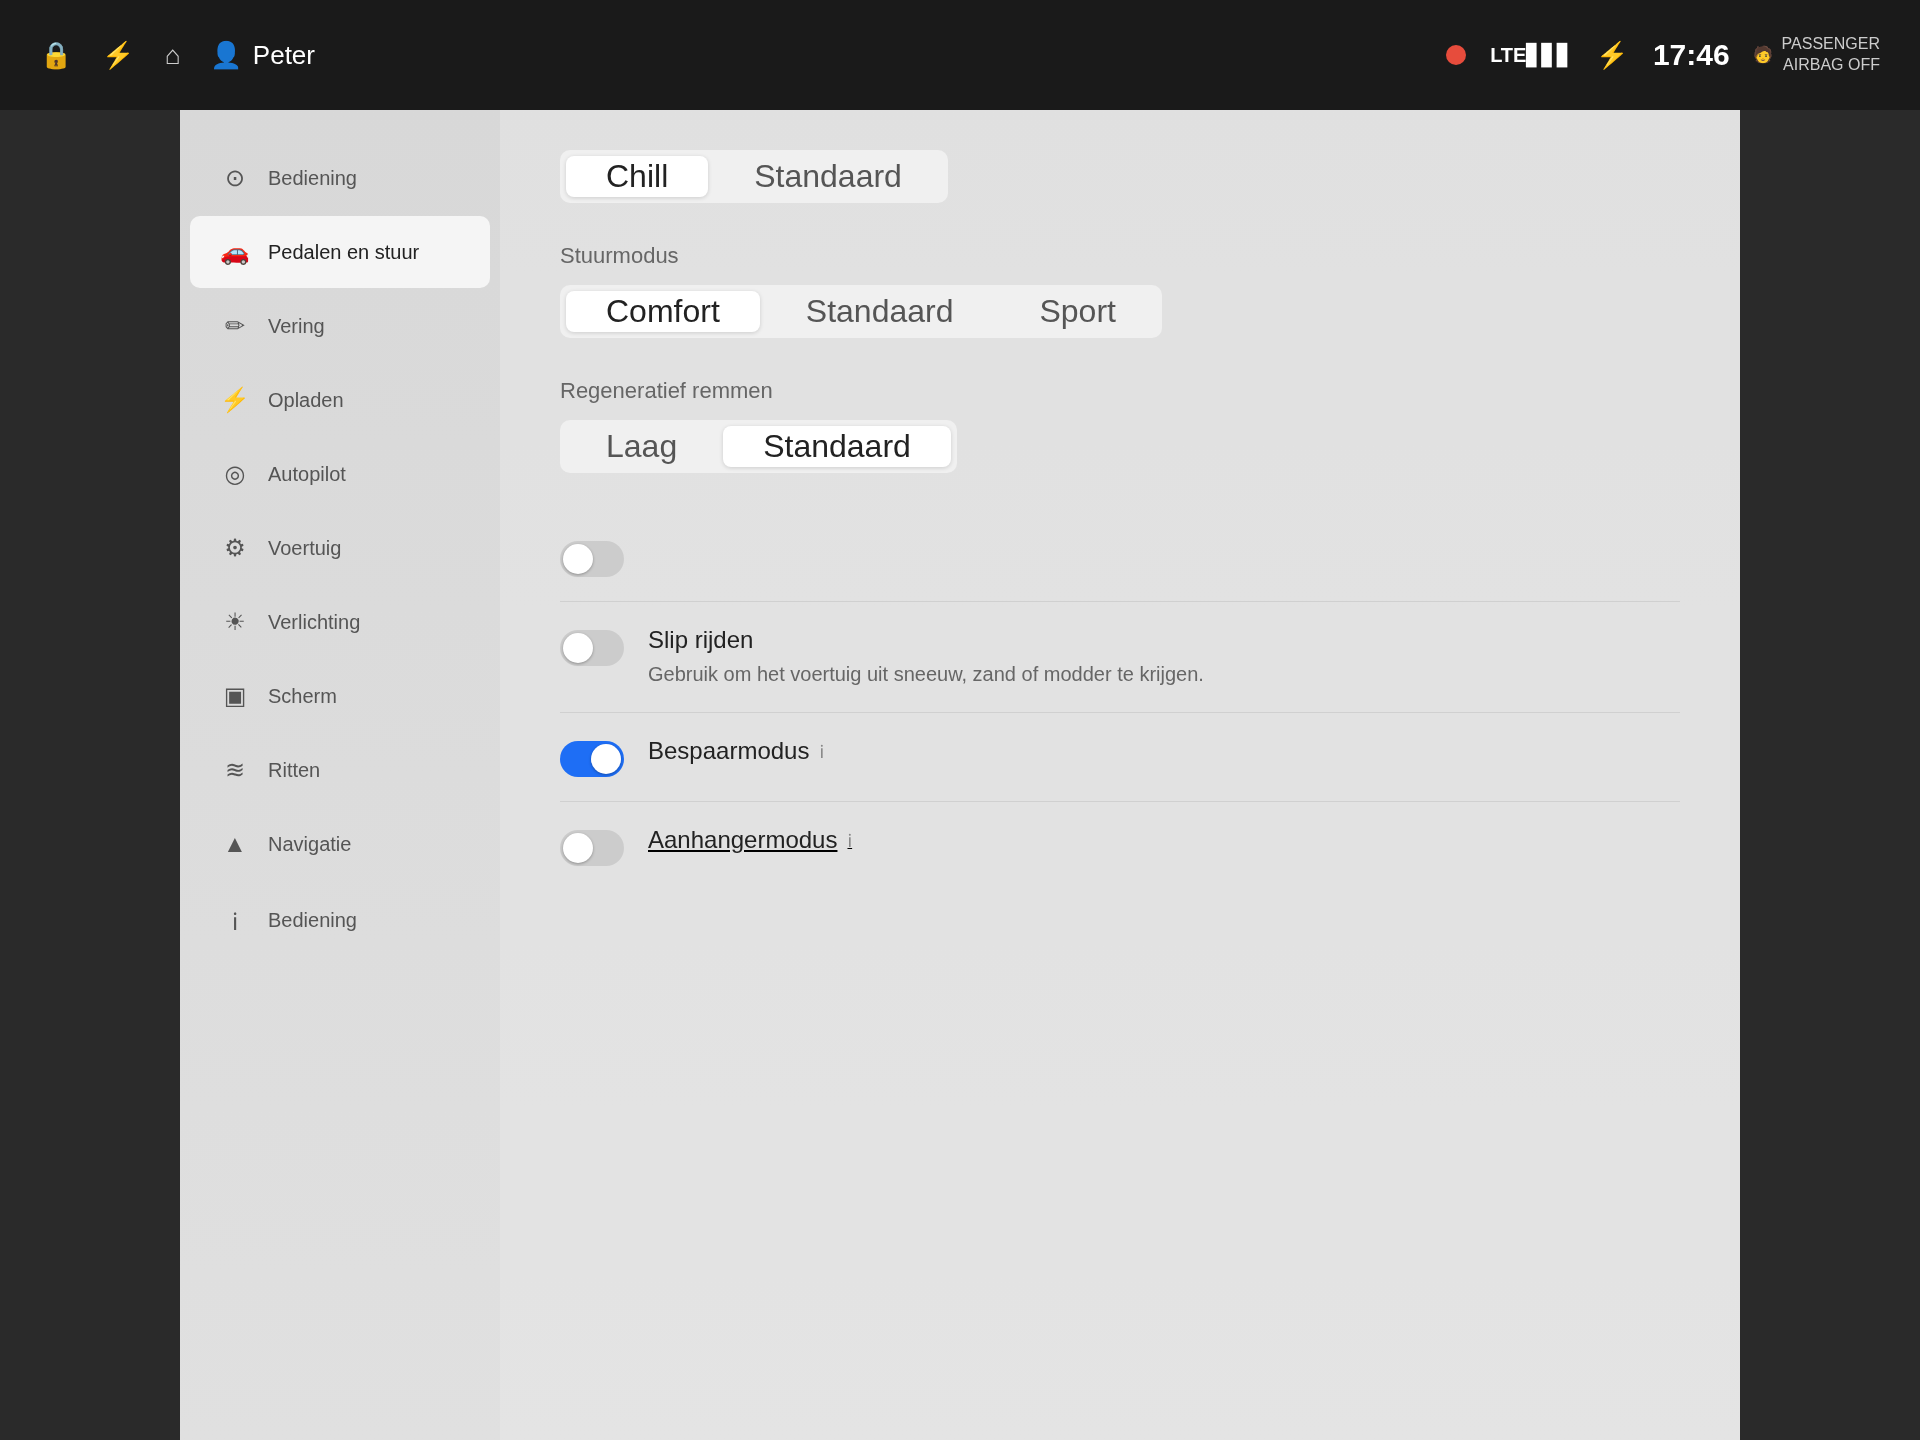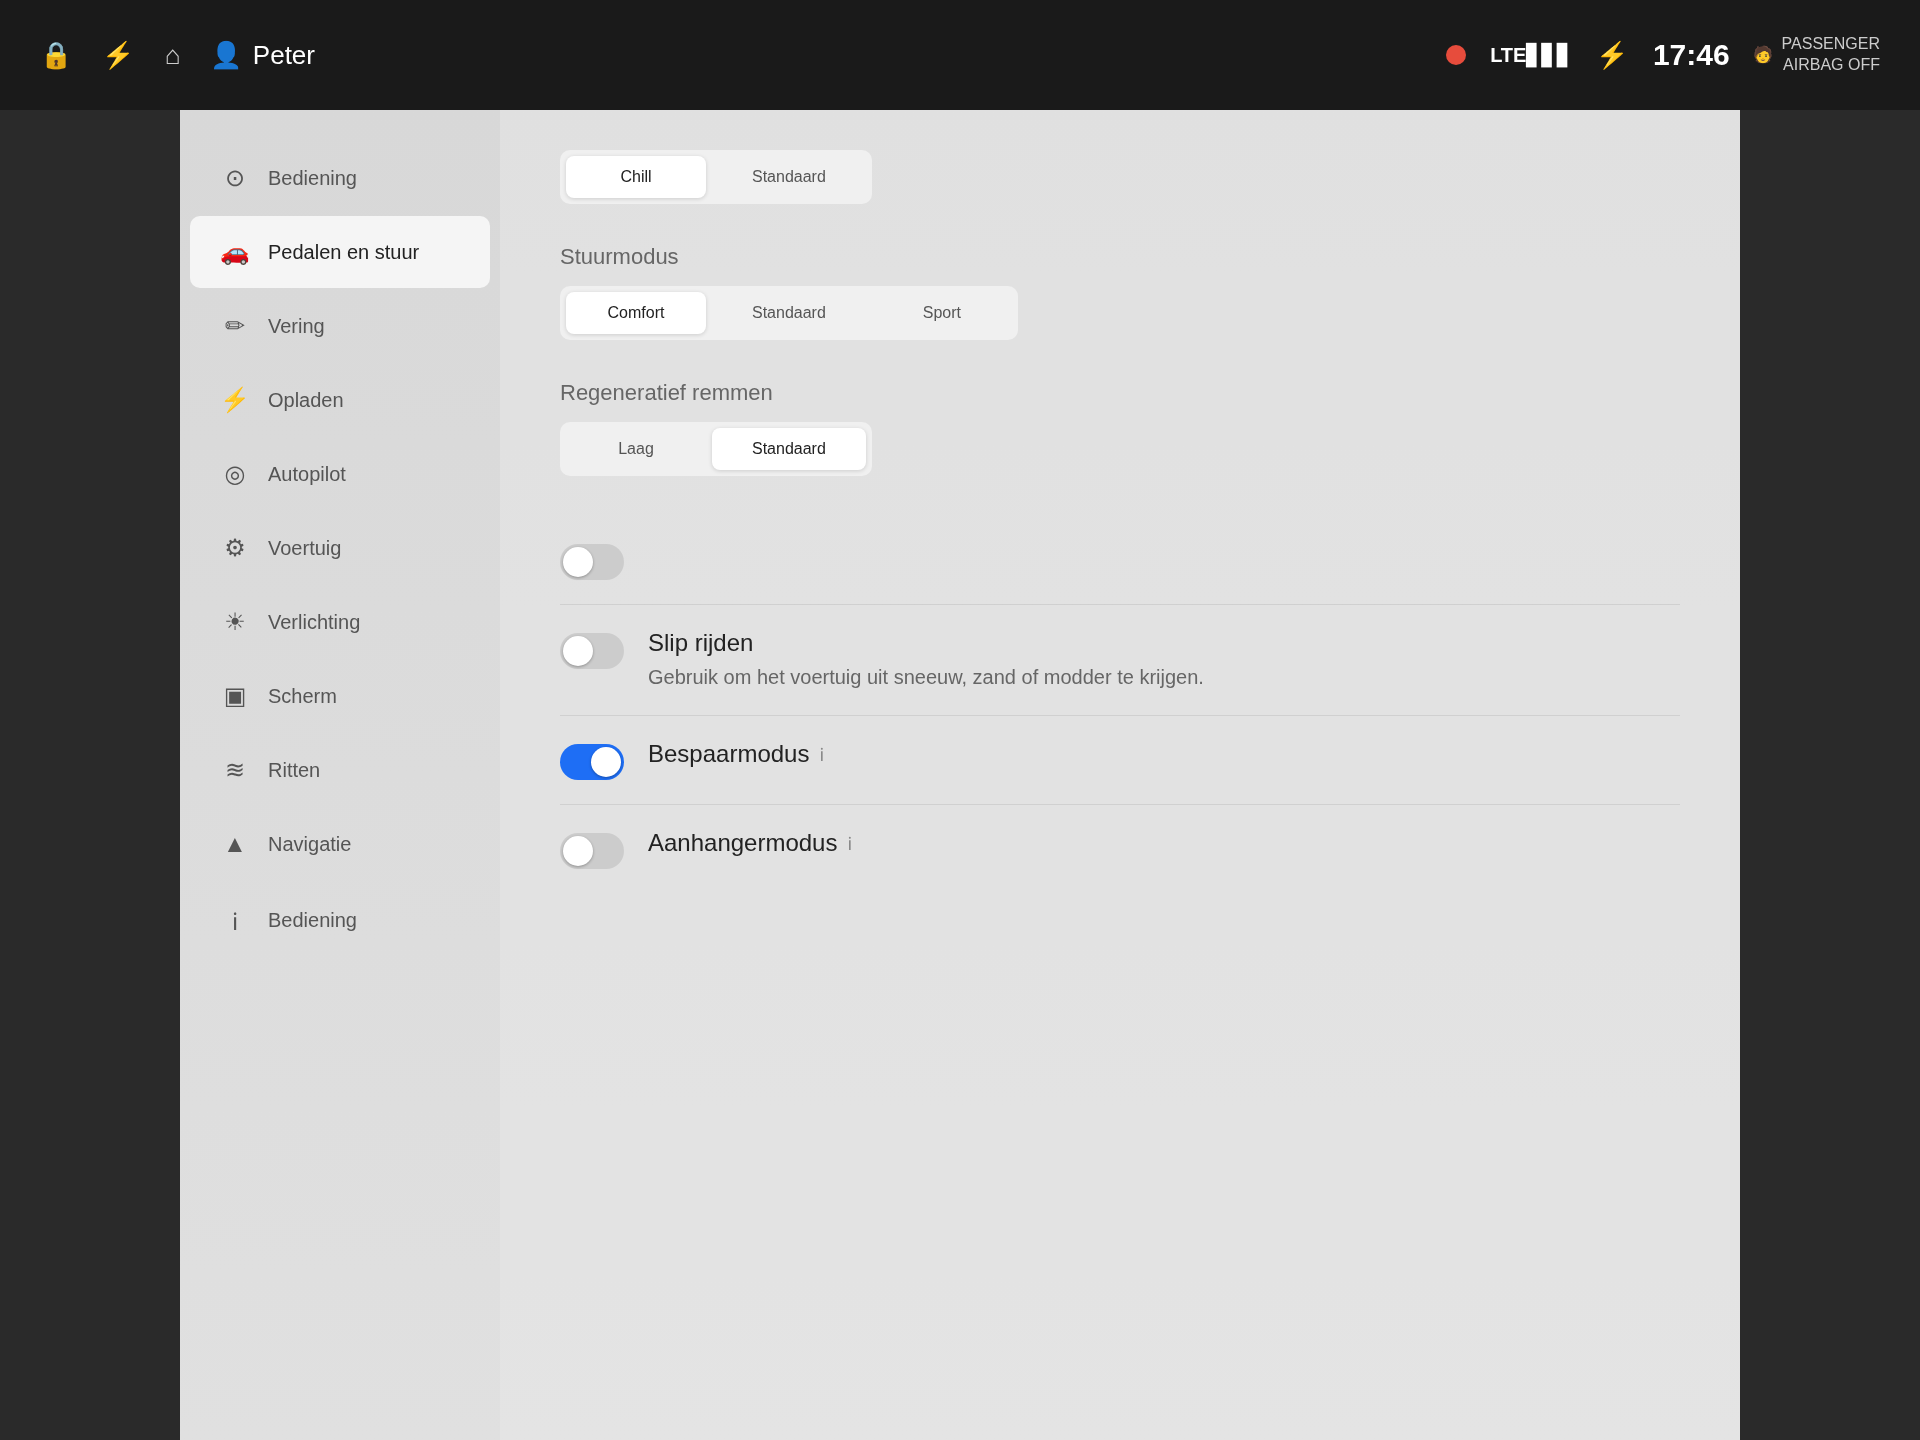--- a/index.html
+++ b/index.html
@@ -155,24 +155,24 @@
       display: flex;
       gap: 0;
       background: #f0f0f0;
       border-radius: 10px;
       padding: 6px;
       gap: 6px;
       width: fit-content;
     }
 
     .option-button {
-      padding: 12px 40px;
+      padding: 2px 40px;
       border: none;
       border-radius: 8px;
-      font-size: 16px;
+      font-size: 32px;
       cursor: pointer;
       background: transparent;
       color: #555;
       font-weight: 400;
       min-width: 140px;
       text-align: center;
     }
 
     .option-button.selected {
       background: #fff;
@@ -185,20 +185,21 @@
     .toggle-item {
       display: flex;
       align-items: flex-start;
       gap: 24px;
       padding: 24px 0;
       border-bottom: 1px solid rgba(0,0,0,0.08);
     }
 
     .toggle-item:last-child {
       border-bottom: none;
+      text-decoration: underline;
     }
 
     .toggle-switch {
       width: 64px;
       height: 36px;
       border-radius: 18px;
       background: #ccc;
       position: relative;
       cursor: pointer;
       flex-shrink: 0;

